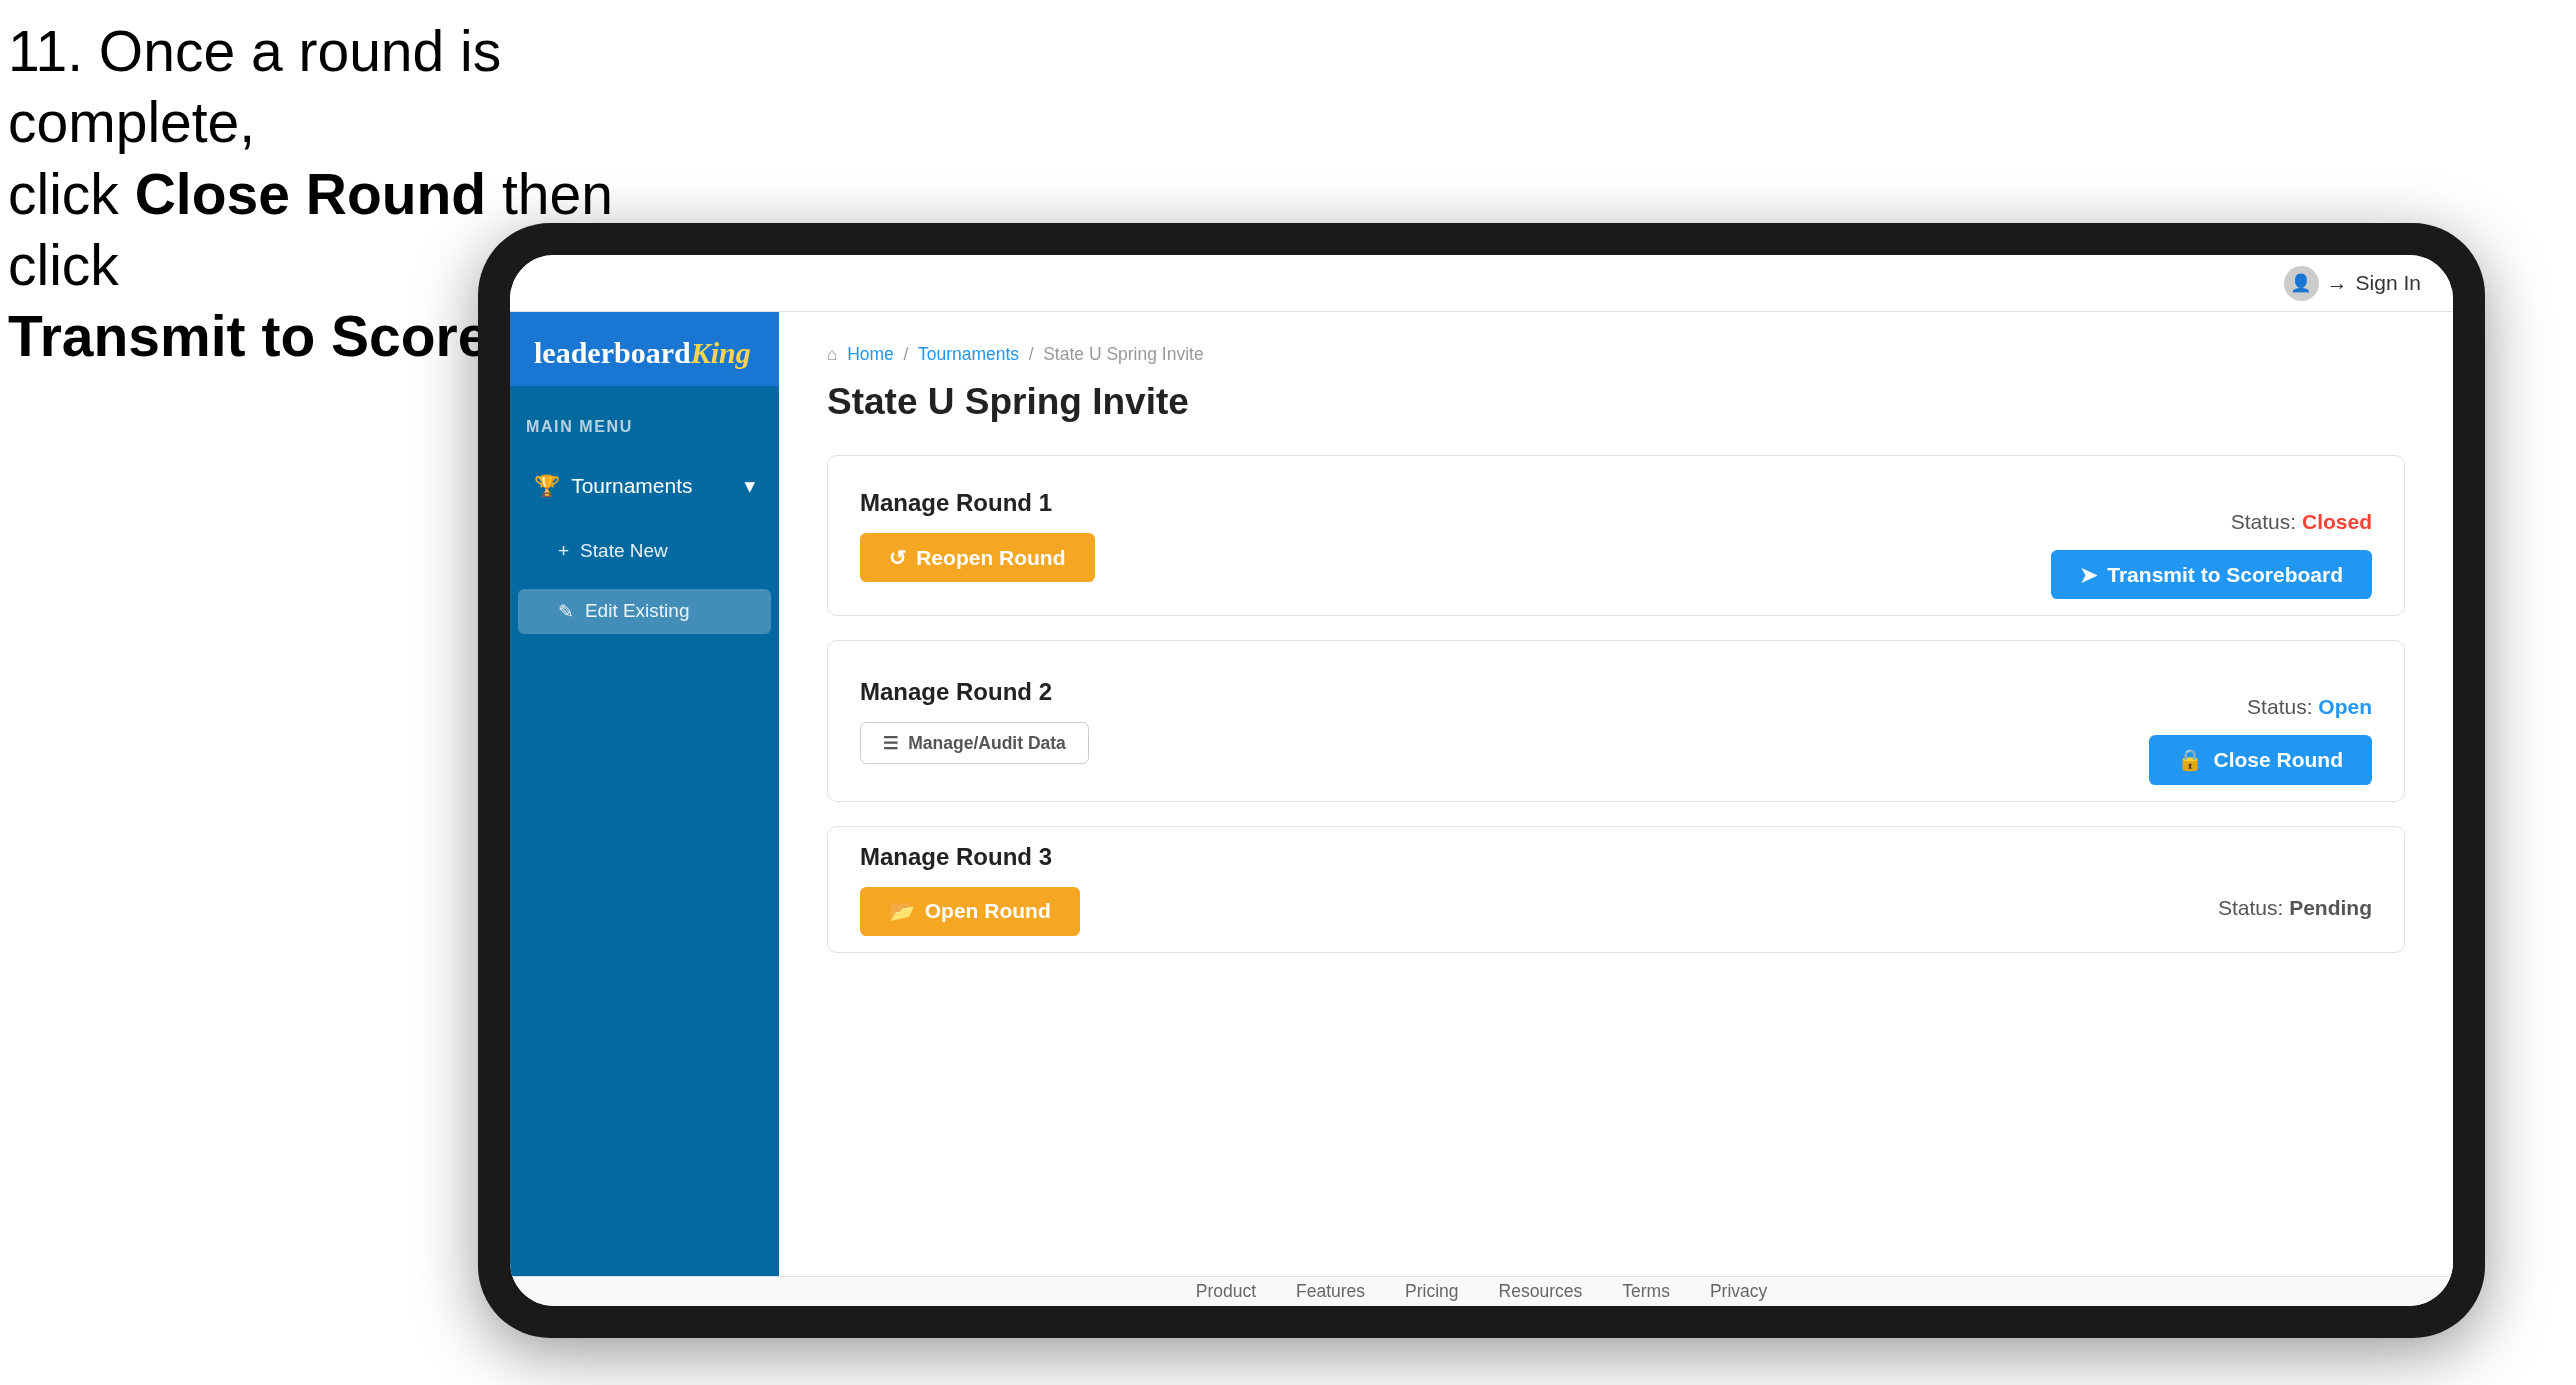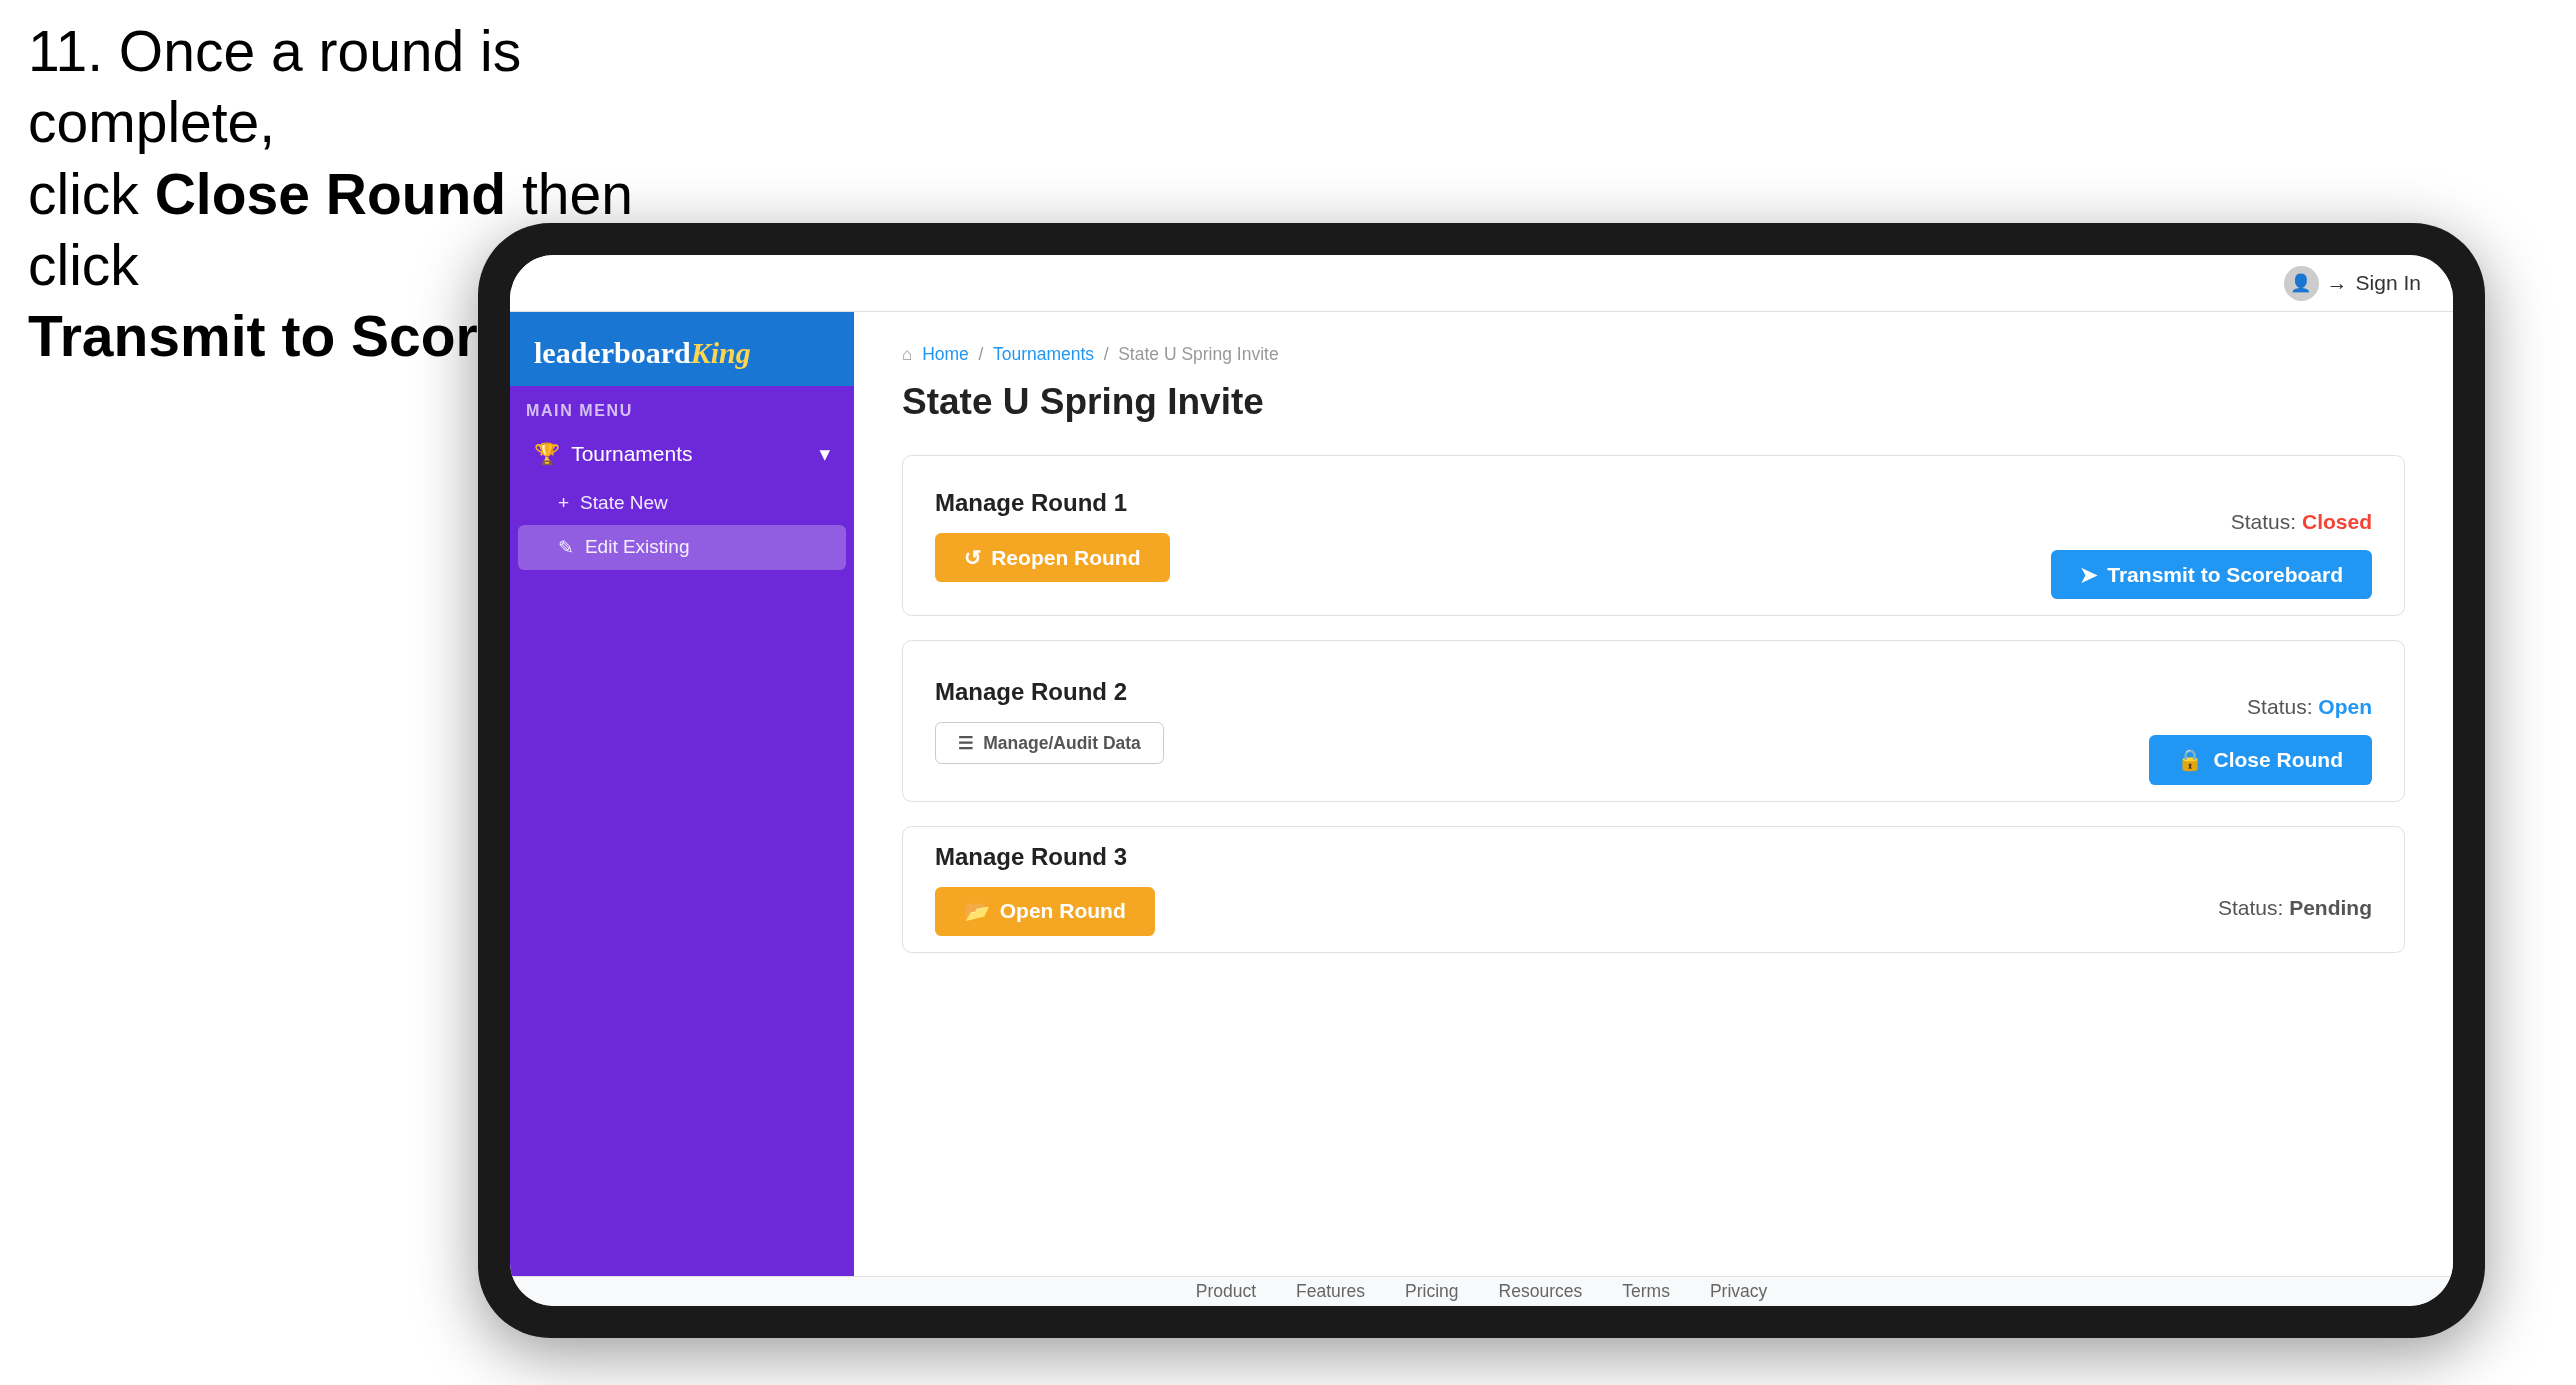--- a/index.html
+++ b/index.html
@@ -9,21 +9,21 @@
       width: 2576px;
       height: 1386px;
       position: relative;
       overflow: hidden;
     }
 
     
     .instruction-text {
       position: absolute;
       top: 16px;
-      left: 28px;
+      left: 8px;
       font-size: 57px;
       line-height: 1.25;
       color: #000;
       max-width: 717px;
     }
     .instruction-text strong {
       font-weight: 700;
     }
 
     
@@ -94,26 +94,27 @@
 
     
     .main-area {
       display: flex;
       flex: 1;
       overflow: hidden;
     }
 
     
     .sidebar {
-      width: 344px;
-      background: #6d28d9;
+      width: 269px;
+      background: #0369a1;
       flex-shrink: 0;
       padding: 0;
       display: flex;
       flex-direction: column;
+      gap: 16px;
     }
 
     .logo-area {
       padding: 24px 24px 16px;
       background: #1976d2;
     }
 
     .logo-text {
       font-size: 30px;
       font-weight: 900;

